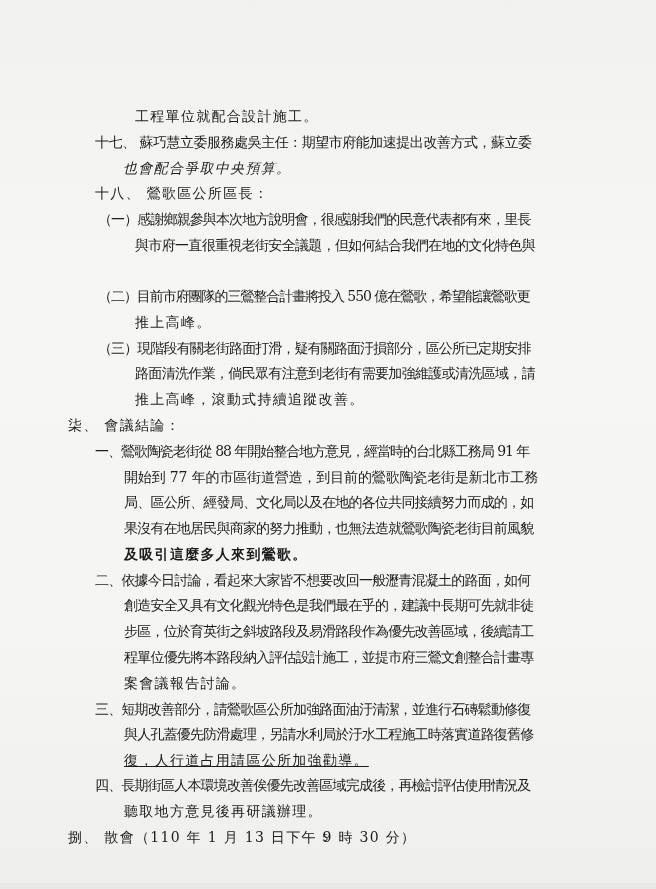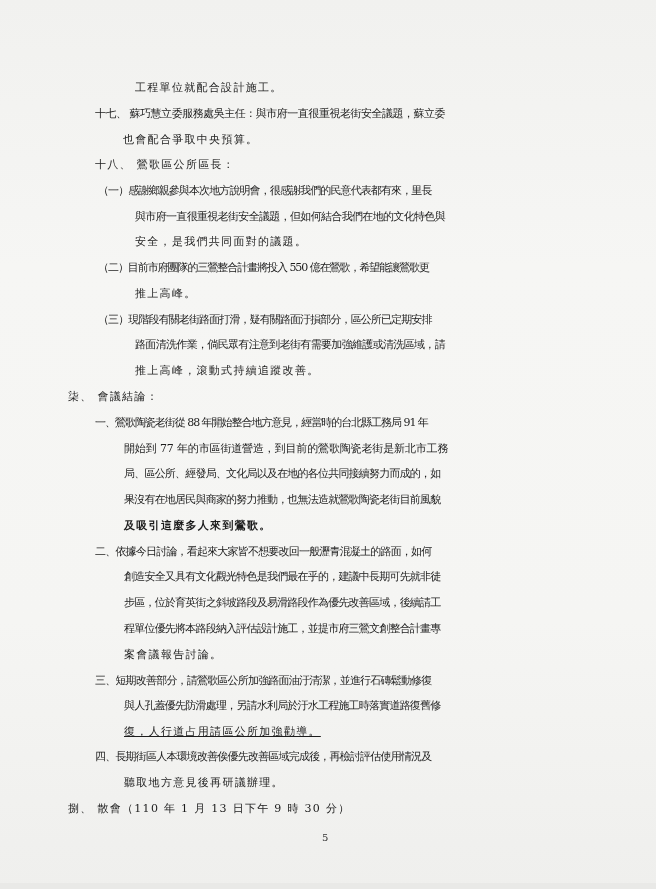--- a/index.html
+++ b/index.html
@@ -8,46 +8,46 @@
     background: #f4f4f2;
     font-family: "DejaVu Serif", "Liberation Serif", serif;
     color: #1c1c1c;
   }
   .page {
     position: relative; width: 656px; height: 889px;
     background: linear-gradient(180deg, #f1f1ef 0%, #f6f6f4 30%, #f5f5f3 70%, #efefed 100%);
   }
   .line {
     position: absolute;
-    font-size: 11px;
+    font-size: 14px;
     line-height: 20px;
     white-space: nowrap;
     letter-spacing: 1.3px;
+    margin-top: 28px;
   }
   .pagenum {
     position: absolute; left: 322px; top: 832px;
     font-size: 10px; color: #333;
   }
   .edge-bottom {
     position: absolute; left: 0; right: 0; bottom: 0; height: 6px; background: #e9e9e7;
   }
 </style>
 </head>
 <body>
 
 <div class="page" id="page">
   <div class="pagenum">5</div>
   <div class="edge-bottom"></div>
 <div class="line" style="left: 135px; top: 78px;">工程單位就配合設計施工。</div>
-    <div class="line" style="left: 95px; top: 104px; letter-spacing: -0.48267px;">十七、 蘇巧慧立委服務處吳主任：與市府一直很重視老街安全議題，蘇立委</div>
-    <div class="line" style="left: 123px; top: 130px;">也會配合爭取中央預算。</div>
+    <div class="line" style="left: 95px; top: 104px; letter-spacing: -0.48267px;">十七、 蘇巧慧立委服務處吳主任：期望市府能加速提出改善方式，蘇立委</div>
+    <div class="line" style="left: 123px; top: 130px; font-style: italic;">也會配合爭取中央預算。</div>
     <div class="line" style="left: 95px; top: 155px;">十八、 鶯歌區公所區長：</div>
     <div class="line" style="left: 98px; top: 181px; letter-spacing: -0.894129px;">（一）感謝鄉親參與本次地方說明會，很感謝我們的民意代表都有來，里長</div>
     <div class="line" style="left: 135px; top: 207px; letter-spacing: -0.666667px;">與市府一直很重視老街安全議題，但如何結合我們在地的文化特色與</div>
-    <div class="line" style="left: 135px; top: 232px;">安全，是我們共同面對的議題。</div>
     <div class="line" style="left: 98px; top: 258px; letter-spacing: -1.05417px;">（二）目前市府團隊的三鶯整合計畫將投入 550 億在鶯歌，希望能讓鶯歌更</div>
     <div class="line" style="left: 135px; top: 284px;">推上高峰。</div>
     <div class="line" style="left: 98px; top: 310px; letter-spacing: -0.894129px;">（三）現階段有關老街路面打滑，疑有關路面汙損部分，區公所已定期安排</div>
     <div class="line" style="left: 135px; top: 335px; letter-spacing: -0.666667px;">路面清洗作業，倘民眾有注意到老街有需要加強維護或清洗區域，請</div>
     <div class="line" style="left: 135px; top: 361px;">推上高峰，滾動式持續追蹤改善。</div>
     <div class="line" style="left: 68px; top: 387px; text-align: right;">柒、 會議結論：</div>
     <div class="line" style="left: 95px; top: 413px; letter-spacing: -1.03059px;">一、鶯歌陶瓷老街從 88 年開始整合地方意見，經當時的台北縣工務局 91 年</div>
     <div class="line" style="left: 124px; top: 439px; letter-spacing: -0.146691px;">開始到  77  年的市區街道營造，到目前的鶯歌陶瓷老街是新北市工務</div>
     <div class="line" style="left: 124px; top: 464px; letter-spacing: -0.790726px;">局、區公所、經發局、文化局以及在地的各位共同接續努力而成的，如</div>
     <div class="line" style="left: 124px; top: 490px; letter-spacing: -0.790726px;">果沒有在地居民與商家的努力推動，也無法造就鶯歌陶瓷老街目前風貌</div>

